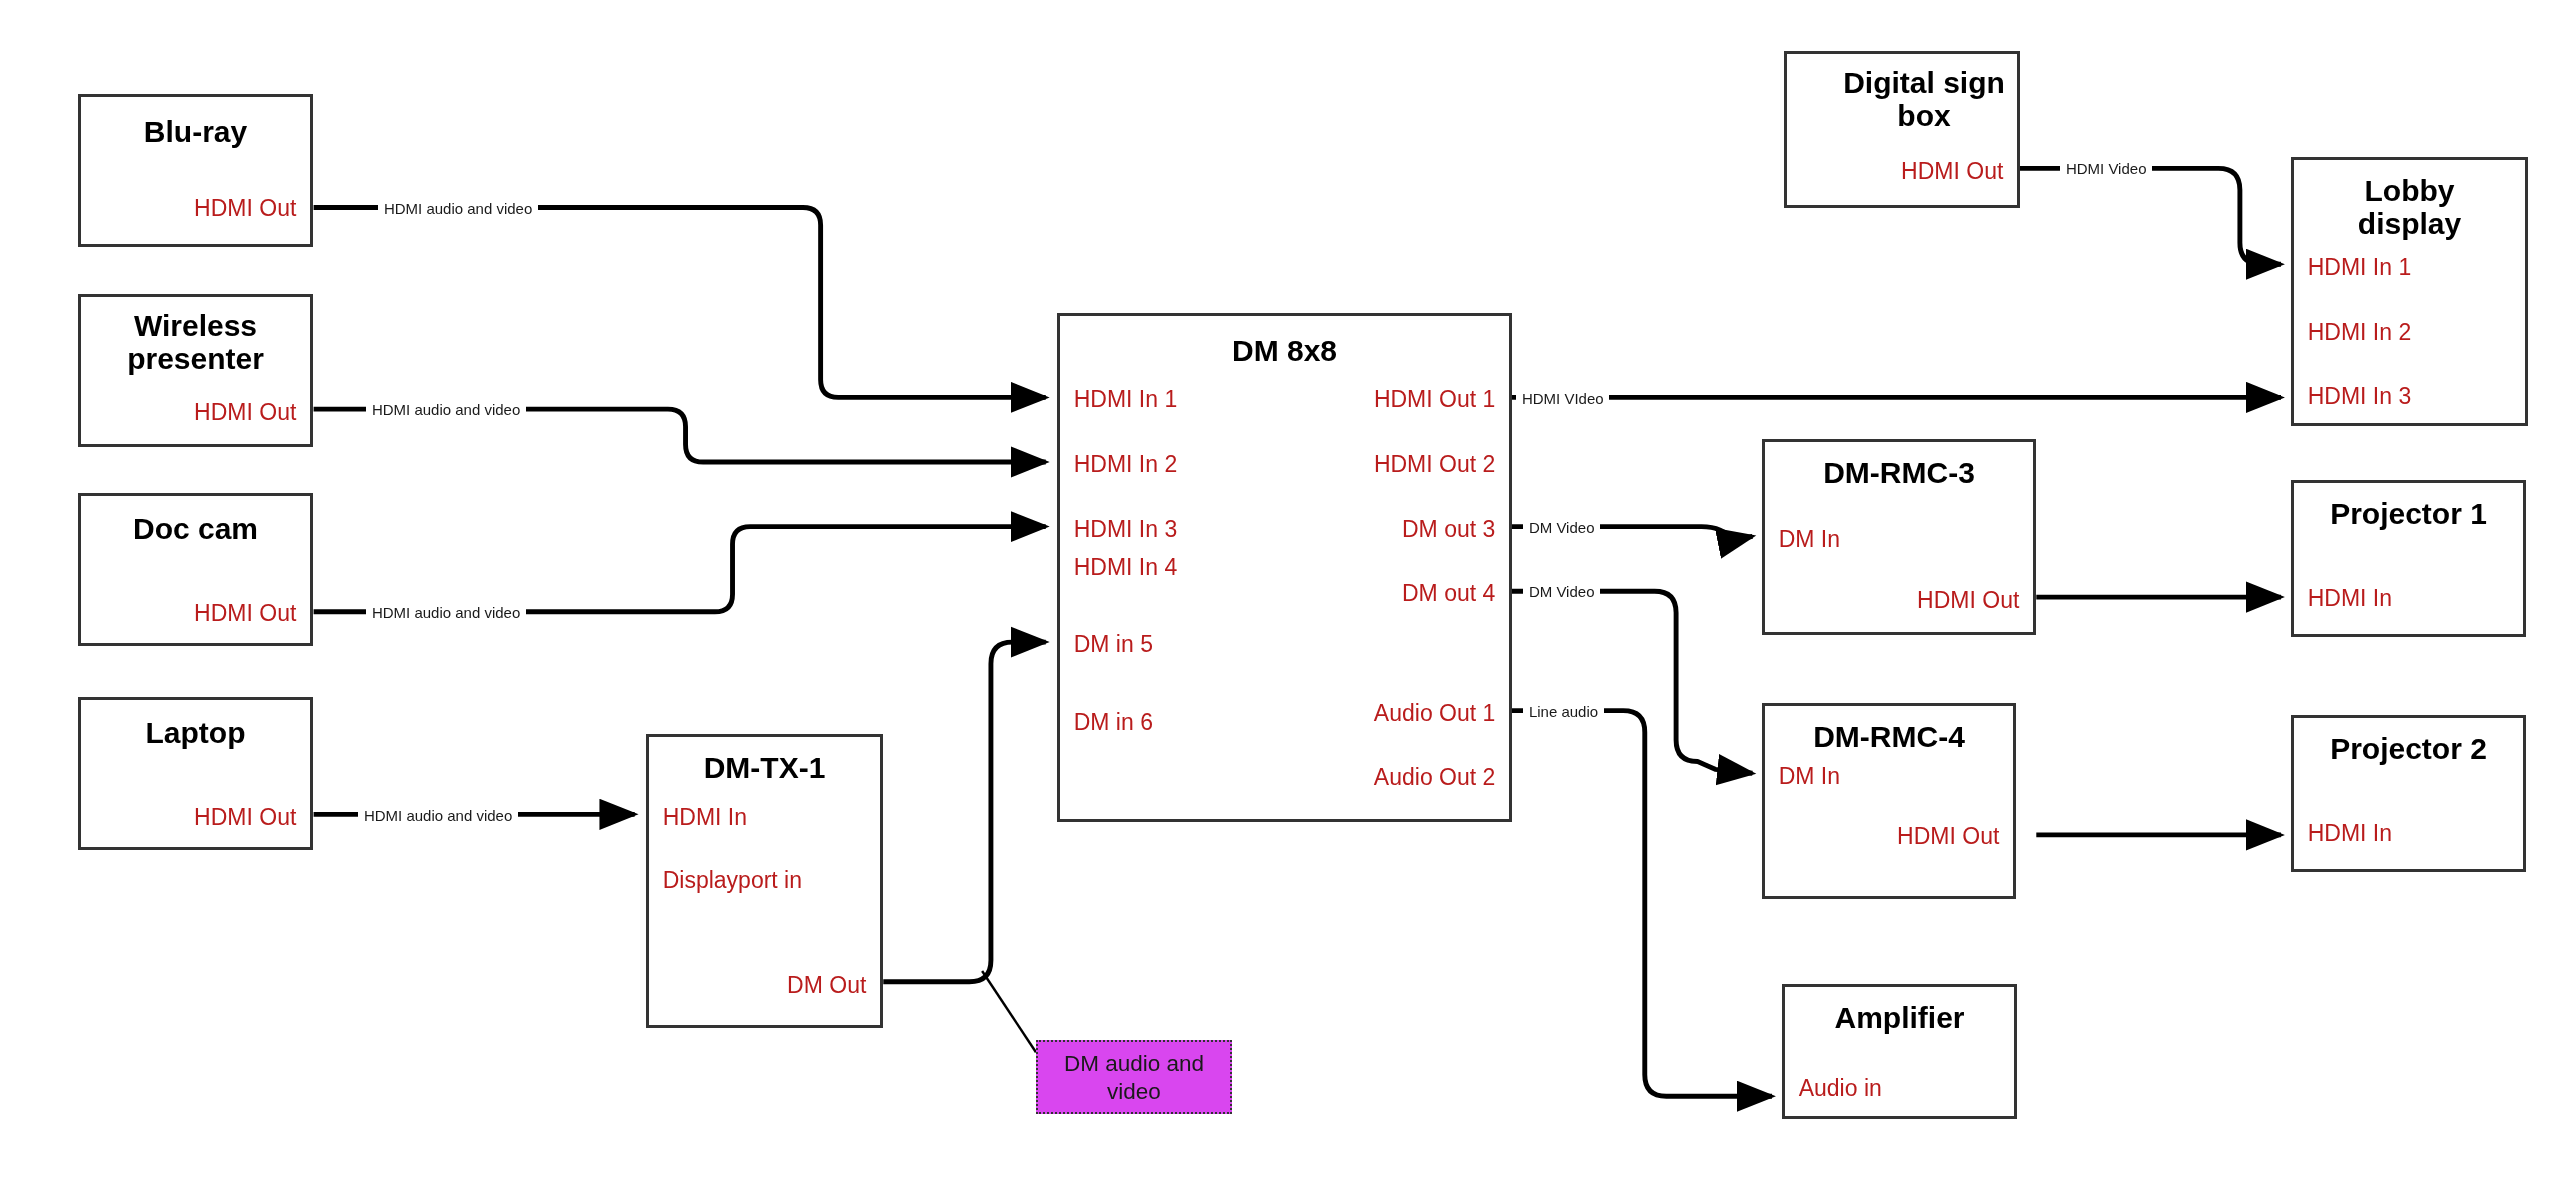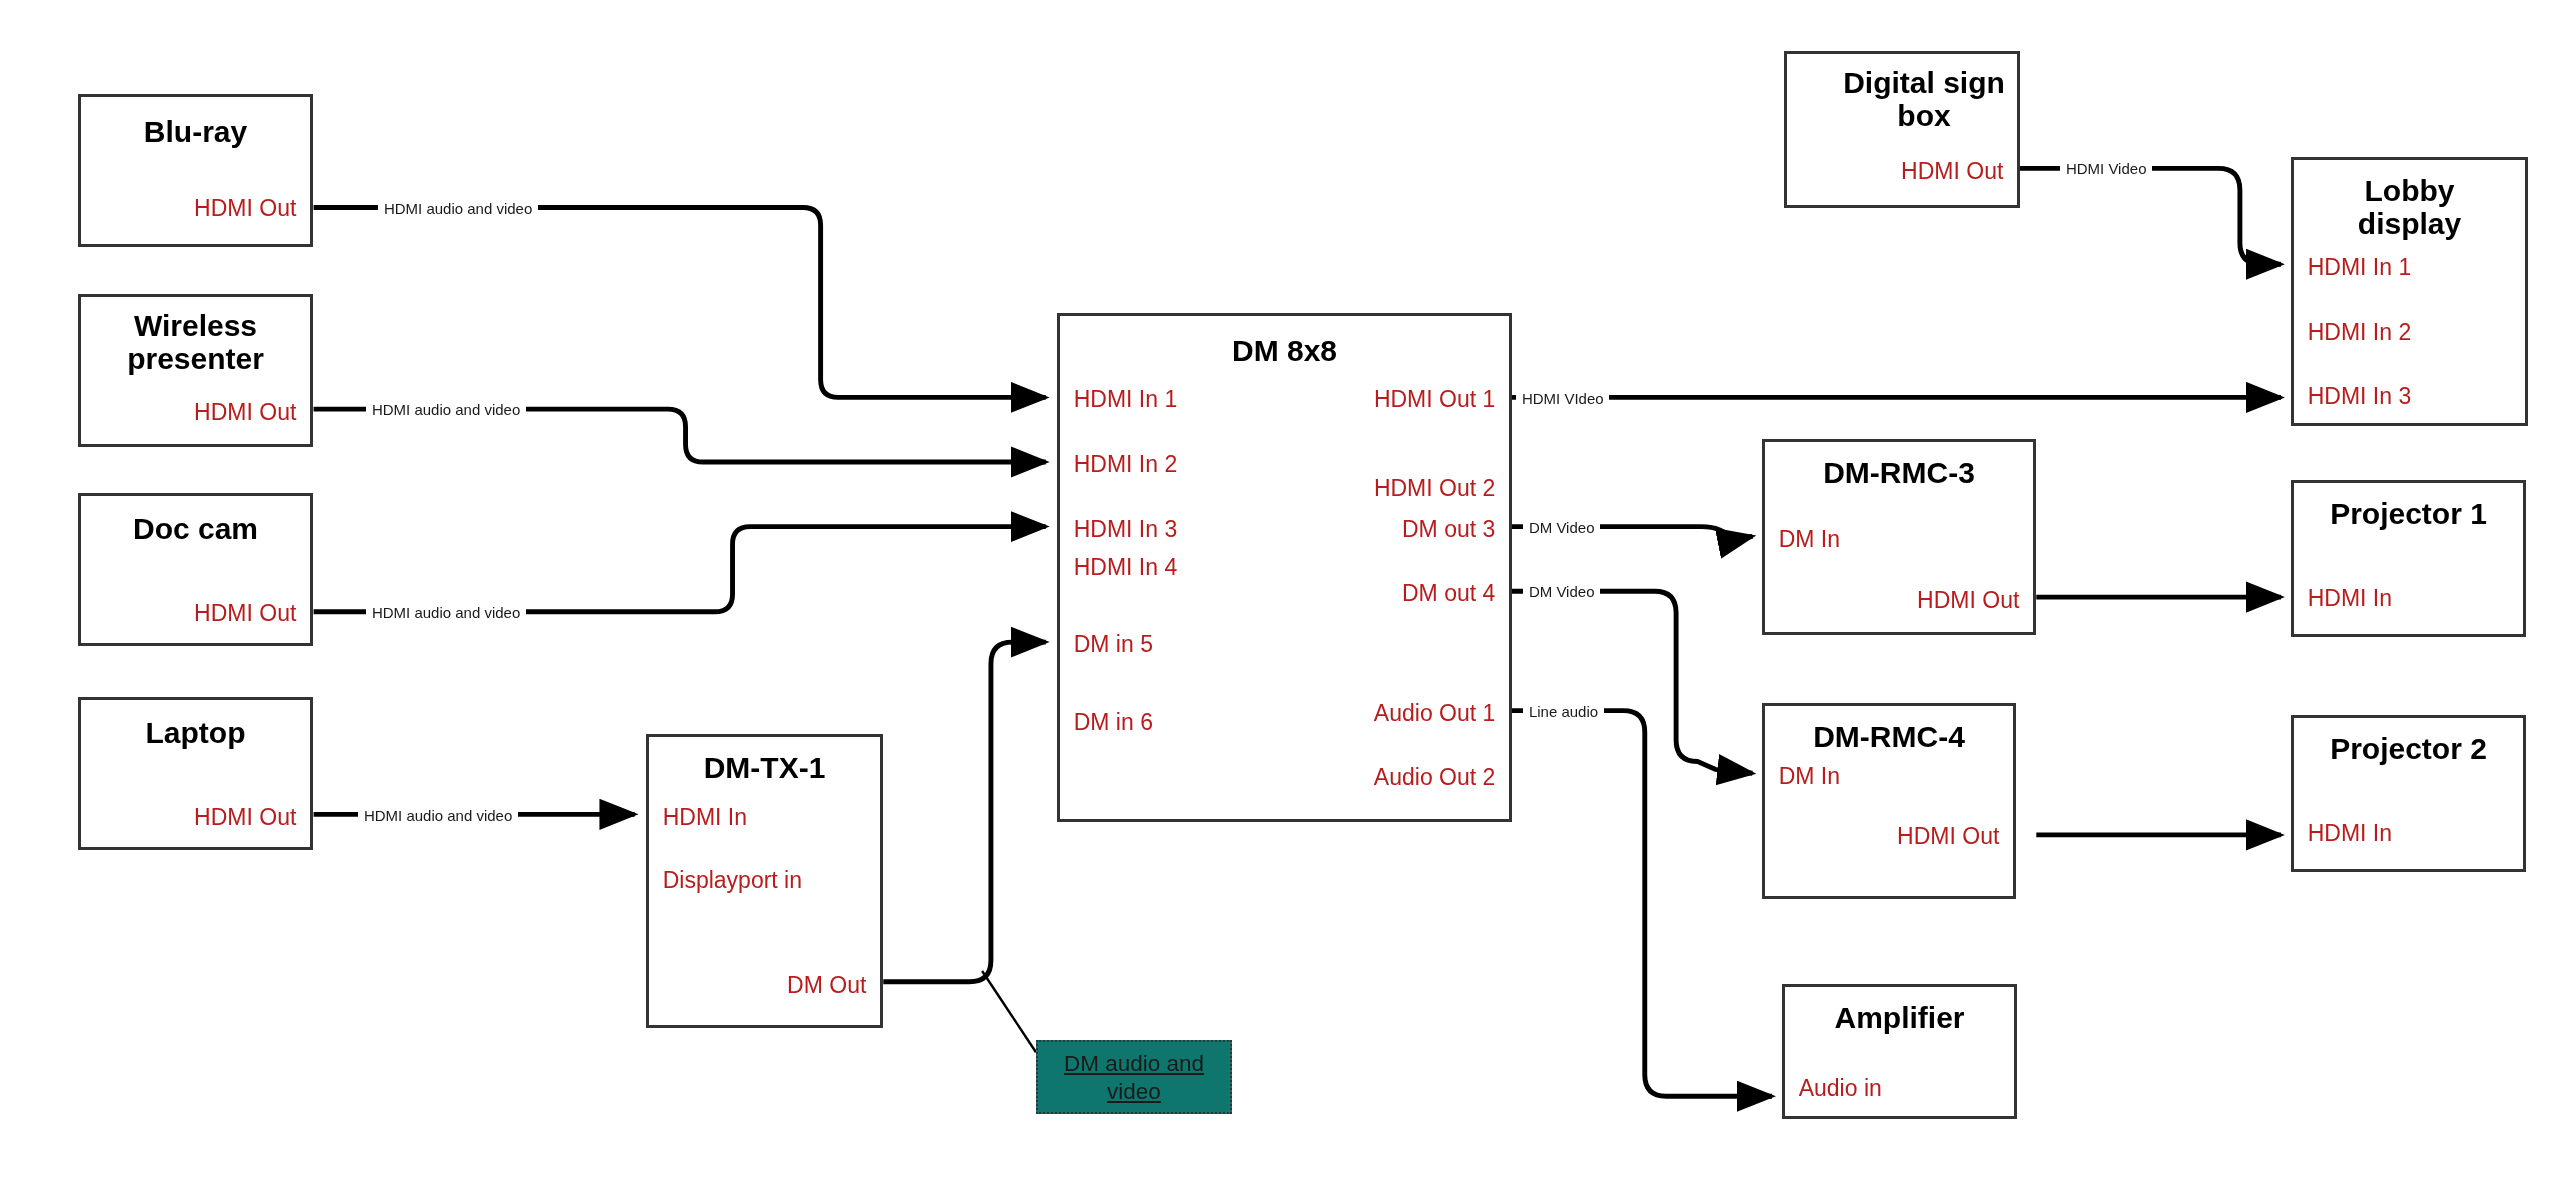--- a/index.html
+++ b/index.html
@@ -72,28 +72,27 @@
     background: #ffffff;
     padding: 0 5.9px;
     z-index: 8;
     transform: translateY(-50%);
   }
   
   .note {
     position: absolute;
     box-sizing: border-box;
     border: 2px dotted #333333;
-    background: #0f766e;
+    background: #d946ef;
     font-size: 22.5px;
     color: #1a1a1a;
     text-align: center;
     line-height: 1.25;
     padding-top: 7.8px;
     z-index: 8;
-    text-decoration: underline;
   }
 </style>
 </head>
 <body>
 
 <div id="canvas">
 
   <svg id="wires" viewBox="0 0 2631 1227">
     <defs>
       <marker id="arrow" markerWidth="9" markerHeight="9" refX="7.2" refY="3.2" orient="auto" markerUnits="strokeWidth">
@@ -160,21 +159,21 @@
     <div class="box-title" style="margin-top:17.6px;">DM 8x8</div>
 
     <div class="port port-left" style="top:70px;">HDMI In 1</div>
     <div class="port port-left" style="top:135px;">HDMI In 2</div>
     <div class="port port-left" style="top:200px;">HDMI In 3</div>
     <div class="port port-left" style="top:238px;">HDMI In 4</div>
     <div class="port port-left" style="top:315px;">DM in 5</div>
     <div class="port port-left" style="top:393px;">DM in 6</div>
 
     <div class="port port-right" style="top:70px;">HDMI Out 1</div>
-    <div class="port port-right" style="top:135px;margin-top:24px;">HDMI Out 2</div>
+    <div class="port port-right" style="top:135px;">HDMI Out 2</div>
     <div class="port port-right" style="top:200px;">DM out 3</div>
     <div class="port port-right" style="top:264px;">DM out 4</div>
     <div class="port port-right" style="top:384px;">Audio Out 1</div>
     <div class="port port-right" style="top:448px;">Audio Out 2</div>
   </div>
 
   <div class="box" style="left:1784px; top:51px; width:236px; height:157px;">
     <div class="box-title" style="margin-top:11.7px; white-space:pre-line;padding-left:44px;">Digital sign
 box</div>
     <div class="port port-right" style="top:104px;">HDMI Out</div>

